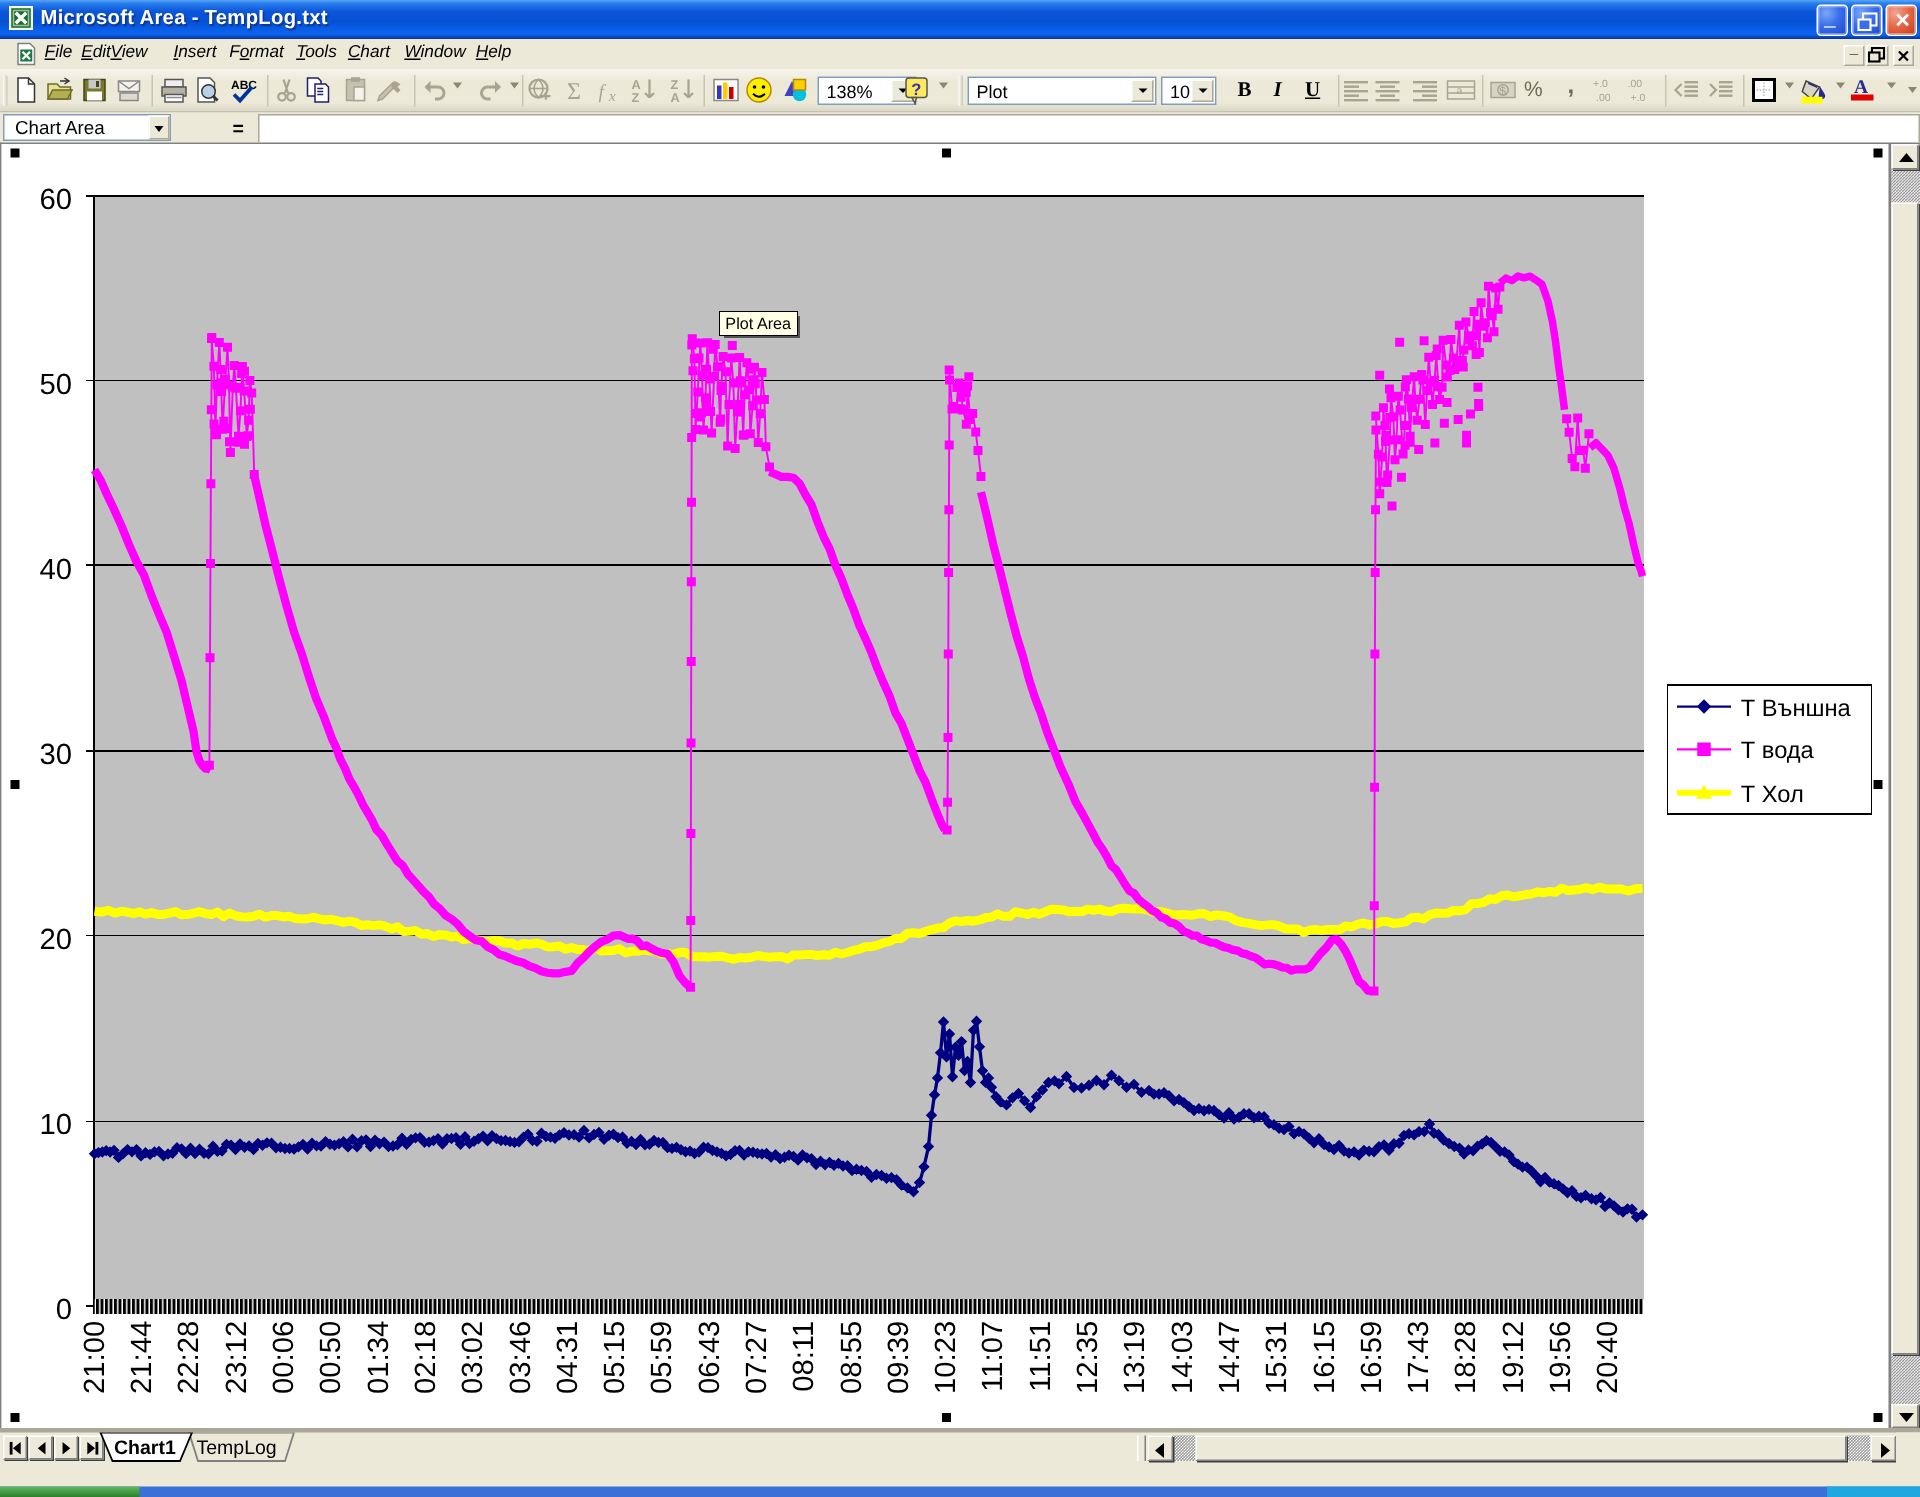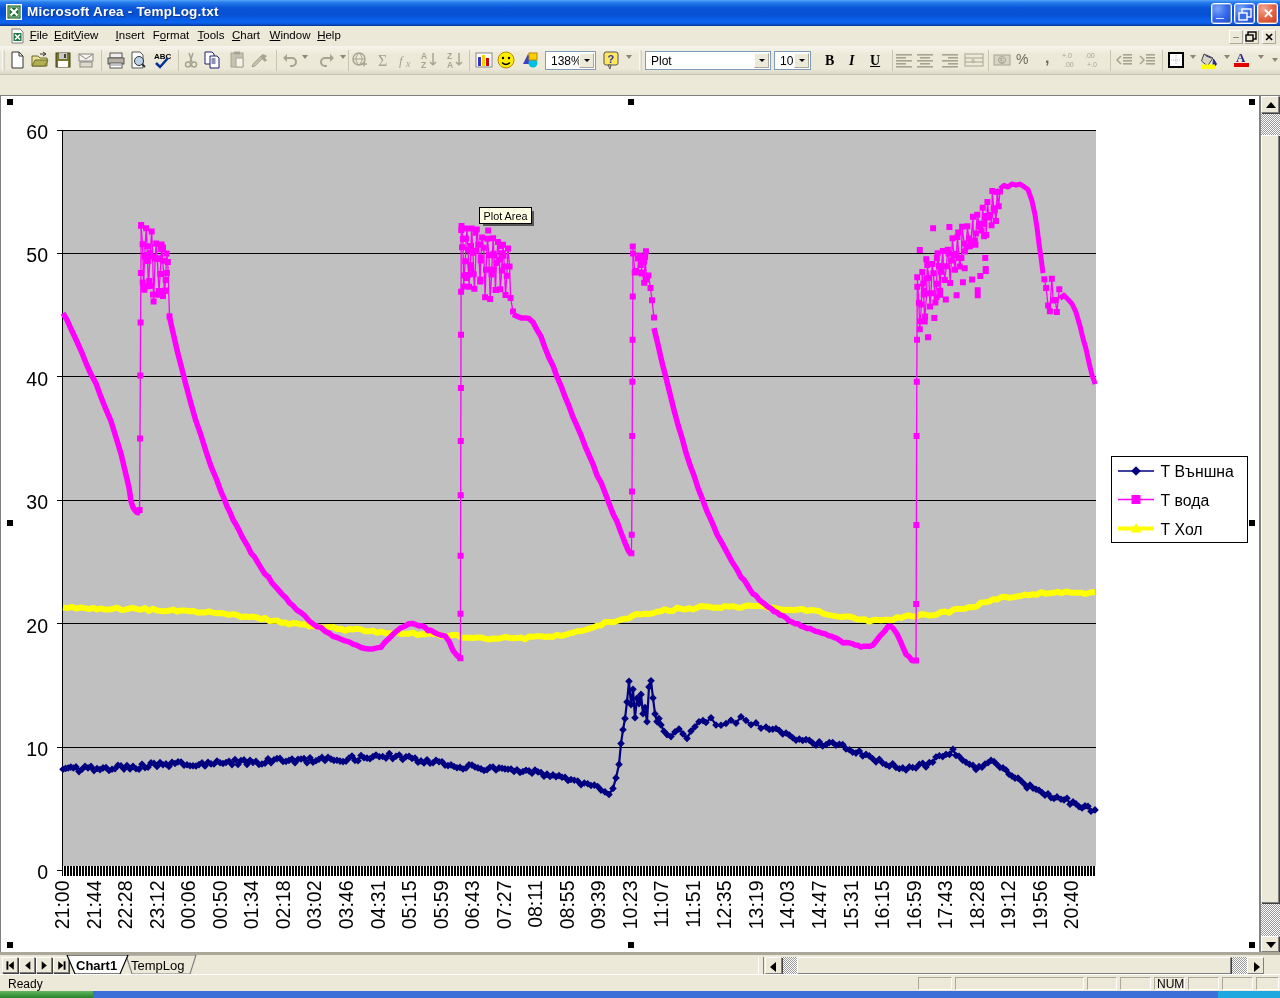--- a/index.html
+++ b/index.html
@@ -11,21 +11,21 @@
 #titlebar .ttext{position:absolute;left:27px;top:4px;color:#fff;font-size:13.5px;font-weight:bold;
  text-shadow:1px 1px 1px #10328c;letter-spacing:.2px;}
 .wbtn{position:absolute;top:3px;width:21px;height:21px;border-radius:3px;
  border:1px solid #fff;box-shadow:inset 0 0 0 1px rgba(255,255,255,.35);}
 .wbtn.min,.wbtn.res{background:radial-gradient(circle at 30% 25%,#7aa8f4 0%,#3a6ced 45%,#1e48c8 100%);}
 .wbtn.close{background:radial-gradient(circle at 30% 25%,#f2a694 0%,#e7694a 45%,#c43818 100%);}
 .wbtn span{position:absolute;color:#fff;font-weight:bold;}
 
 #menubar{position:absolute;left:0;top:26px;width:1280px;height:20px;background:#ece9d8;
  border-bottom:1px solid #ece9d8;font-size:11.5px;color:#000;}
-#menubar .mi{position:absolute;top:3px;}
+#menubar .mi{position:absolute;top:3px;font-style:italic;}
 #menubar .u{text-decoration:underline;}
 .smallbtn{position:absolute;background:#ece9d8;border:1px solid #fff;
  border-right-color:#aca899;border-bottom-color:#aca899;color:#000;
  font-size:10px;text-align:center;}
 
 #toolbar{position:absolute;left:0;top:46px;width:1280px;height:29px;
  background:linear-gradient(180deg,#f6f4ec 0%,#ece9d8 30%,#ece9d8 80%,#dcd8c8 100%);
  border-bottom:1px solid #c5c2b2;}
 .grip{position:absolute;top:4px;width:3px;height:21px;
  background:linear-gradient(90deg,#fff,#cbc7b8);border-radius:2px;}
@@ -223,21 +223,21 @@
         <circle cx="10" cy="10" r="8" fill="#ffee00" stroke="#b8860b"></circle>
         <circle cx="7" cy="8" r="1.2" fill="#000"></circle>
         <circle cx="13" cy="8" r="1.2" fill="#000"></circle>
         <path d="M6 12.5c2.5 2.5 5.5 2.5 8 0" fill="none" stroke="#000" stroke-width="1.3"></path>
       </svg>
 <svg class="ticon20" style="left:520px;" viewBox="0 0 20 20">
         <path d="M3 14l5-10 5 10z" fill="#4040c0"></path>
         <circle cx="13" cy="13" r="4.5" fill="#00c0e0"></circle>
         <rect x="9" y="3" width="8" height="7" fill="#ffd000" stroke="#b8860b"></rect>
       </svg>
-<div class="combo" style="left:545px;width:51px;">
+<div class="combo" style="left:545px;width:66px;">
         <span style="position:absolute;left:5px;top:2px;">138%</span>
         <span class="arr">
           <span class="arrglyph" style="left:3.5px;top:5px;border-left:3px solid transparent;border-right:3px solid transparent;border-top:3.5px solid #000;"></span>
         </span>
       </div>
 <svg class="ticon20" style="left:602px;" viewBox="0 0 20 20">
         <rect x="2" y="2" width="14" height="13" rx="2" fill="#ffe860" stroke="#555"></rect>
         <path d="M6 15l2 4 1-4z" fill="#ffe860" stroke="#555"></path>
         <text x="5.5" y="13" font-size="11" font-weight="bold" fill="#3333aa" font-family="Liberation Sans">?</text>
       </svg>
@@ -331,20 +331,30 @@
       </svg>
 <div class="dropbtn" style="left:1224px;"></div>
 <div style="position:absolute;left:1236px;top:4px;font-size:13px;font-weight:bold;color:#2a2a8a;font-family:Liberation Serif,serif;">A</div>
 <div style="position:absolute;left:1234px;top:17px;width:15px;height:4px;background:#e00000;"></div>
 <div class="dropbtn" style="left:1258px;"></div>
 <div class="dropbtn" style="left:1272px;top:12px;"></div>
 <div class="tsep" style="left:892px;"></div>
 <div class="tsep" style="left:988px;"></div>
 <div class="tsep" style="left:1110px;"></div>
 <div class="tsep" style="left:1162px;"></div>
+</div>
+<div id="formulabar">
+  <div id="namebox">
+        <span class="txt">Chart Area</span>
+    <span class="btn">
+          <span class="arrglyph" style="left:3px;top:6px;border-left:3.5px solid transparent;border-right:3.5px solid transparent;border-top:4px solid #000;"></span>
+        </span>
+  </div>
+  <div style="position:absolute;left:155px;top:3px;font-size:13px;font-weight:bold;">=</div>
+  <div id="fxfield"></div>
 </div>
 <div id="sheet">
 </div>
 <svg width="1258" height="856" viewBox="0 96 1258 856" style="position:absolute;left:1px;top:96px;">
 <defs>
         <pattern id="comb" width="3" height="10" patternUnits="userSpaceOnUse">
           <rect width="3" height="10" fill="#fff"></rect>
           <rect width="2" height="10" fill="#000"></rect>
         </pattern>
       </defs>
@@ -492,28 +502,16 @@
     <div class="sb sbtrack" style="left:765px;top:2px;width:498px;height:17px;"></div>
     <div class="sbbtn" style="left:765px;top:2px;width:17px;height:17px;">
       <div class="tri" style="left:4px;top:4px;border-top:5px solid transparent;border-bottom:5px solid transparent;border-right:6px solid #000;"></div>
       </div>
     <div class="sbthumb" style="left:797px;top:2px;width:434px;height:17px;"></div>
     <div class="sbbtn" style="left:1247px;top:2px;width:17px;height:17px;">
       <div class="tri" style="left:6px;top:4px;border-top:5px solid transparent;border-bottom:5px solid transparent;border-left:6px solid #000;"></div>
       </div>
     <div style="position:absolute;left:1264px;top:0px;width:16px;height:22px;background:#ece9d8;"></div>
     </div>
-<div id="statusbar">
-  <div style="position:absolute;left:8px;top:2px;">Ready</div>
-  <div class="panel" style="left:918px;width:34px;"></div>
-      <div class="panel" style="left:955px;width:129px;"></div>
-      <div class="panel" style="left:1087px;width:30px;"></div>
-      <div class="panel" style="left:1120px;width:31px;"></div>
-      <div class="panel" style="left:1154px;width:31px;"></div>
-      <div class="panel" style="left:1188px;width:31px;"></div>
-      <div class="panel" style="left:1222px;width:31px;"></div>
-      <div class="panel" style="left:1256px;width:23px;"></div>
-      <div style="position:absolute;left:1157px;top:2px;">NUM</div>
-</div>
 <div id="taskbar">
       <div class="start"></div>
       <div class="tray"></div>
     </div>
 </div>
 </body></html>

